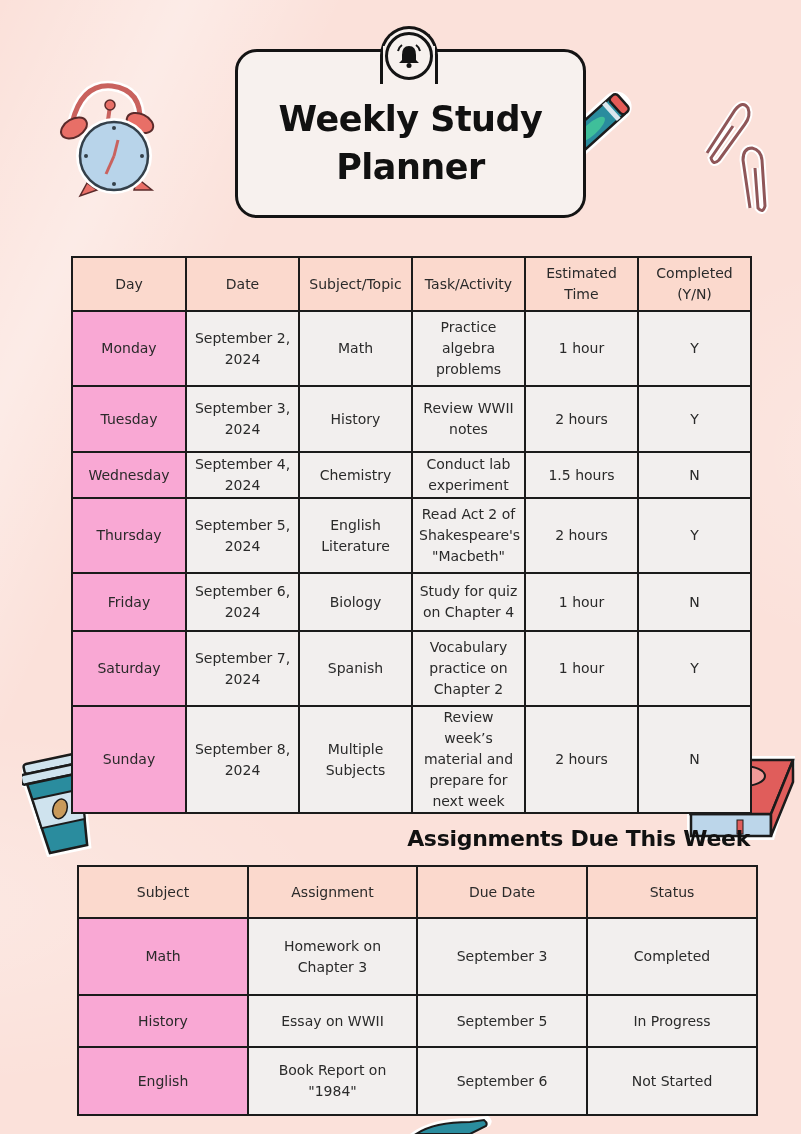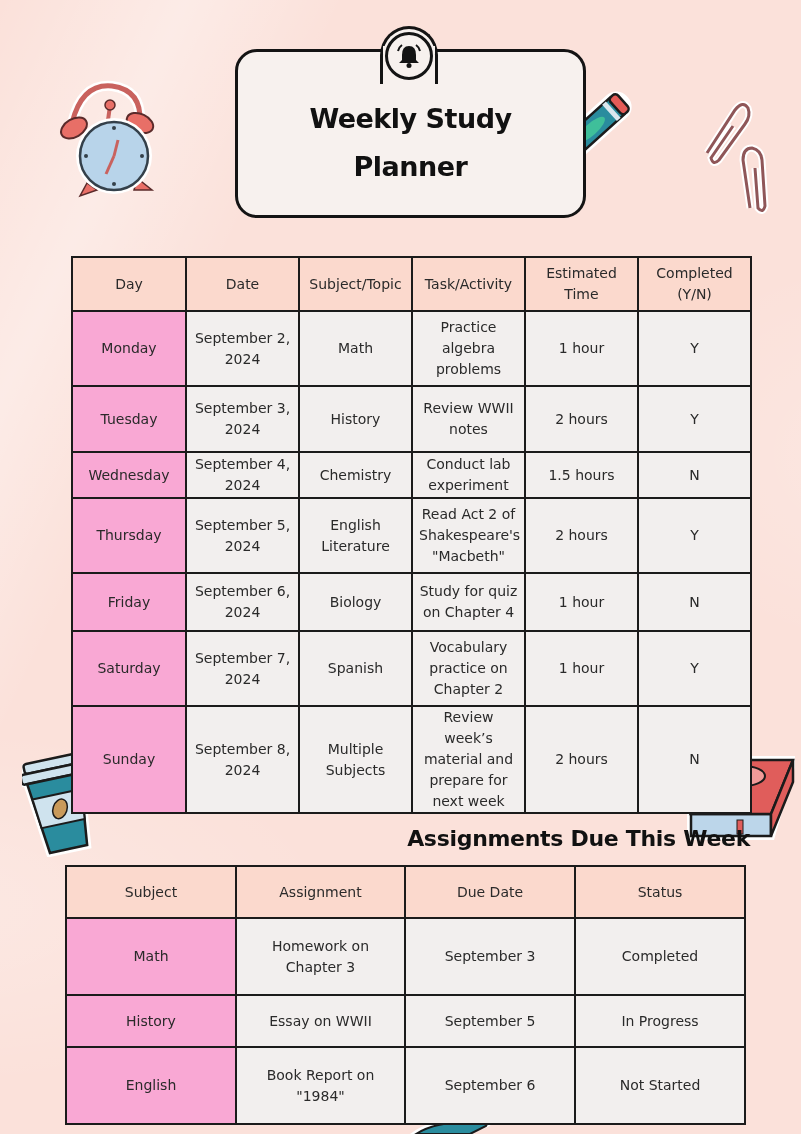--- a/index.html
+++ b/index.html
@@ -25,33 +25,33 @@
   .bell-cover {
     position: absolute; left: 383px; top: 46px; width: 52px; height: 8px; background:#f7f1ee;
   }
   .bell-circle {
     position: absolute; left: 385px; top: 32px; width: 48px; height: 48px;
     border: 3px solid #141414; border-radius: 50%; background:#f7f1ee;
     display:flex; align-items:center; justify-content:center;
   }
   .title {
     position: absolute; left: 235px; top: 95px; width: 351px; text-align: center;
-    font-family: "DejaVu Sans", sans-serif; font-weight: bold; font-size: 27px; line-height: 48px;
+    font-family: "DejaVu Sans", sans-serif; font-weight: bold; font-size: 35px; line-height: 48px;
     color: #111; letter-spacing: -0.5px;
   }
   table { border-collapse: collapse; position: absolute; table-layout: fixed; }
   td, th {
     border: 2.5px solid #1b1b1b; text-align: center; vertical-align: middle;
     font-family: "DejaVu Sans", sans-serif; font-size: 14px; font-weight: normal; line-height: 21px; color: #2a2a2a;
     background: #f2efee; padding: 0 6px;
   }
   th { background: #fbd9cd; }
   td.first { background: #f9a8d4; }
   #planner { left: 71px; top: 256px; width: 679px; }
-  #assign { left: 65px; top: 865px; width: 679px; }
+  #assign { left: 77px; top: 865px; width: 679px; }
   .section-title {
     position: absolute; left: 71px; top: 826px; width: 679px; text-align: right;
     font-weight: bold; font-size: 22px; color: #111; letter-spacing: -0.3px;
   }
   .sticker { position: absolute; }
 </style>
 </head>
 <body>
 
 <svg class="sticker" style="left:52px;top:78px" width="110" height="125" viewBox="0 0 110 125">
@@ -240,20 +240,20 @@
       <td>Homework on Chapter 3</td>
       <td>September 3</td>
       <td>Completed</td>
     </tr>
     <tr style="height:52px">
       <td class="first">History</td>
       <td>Essay on WWII</td>
       <td>September 5</td>
       <td>In Progress</td>
     </tr>
-    <tr style="height:77px">
+    <tr style="height:68px">
       <td class="first">English</td>
       <td>Book Report on "1984"</td>
       <td>September 6</td>
       <td>Not Started</td>
     </tr>
   </tbody>
 </table>
 
 </body></html>

